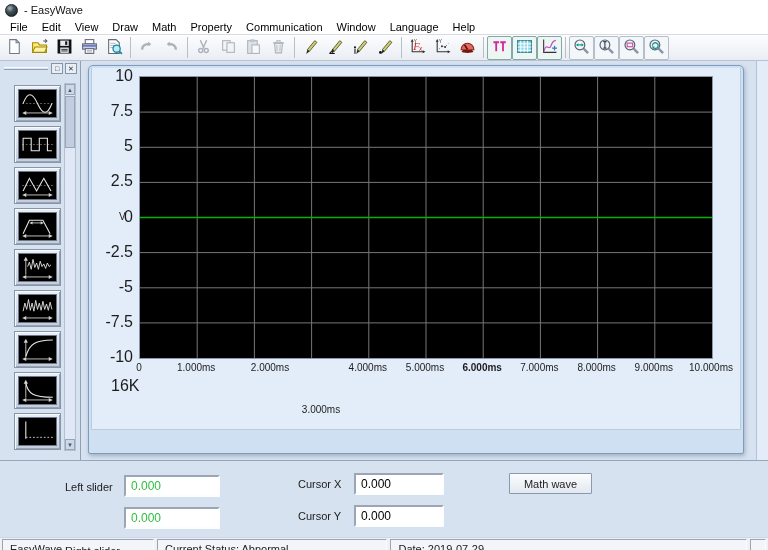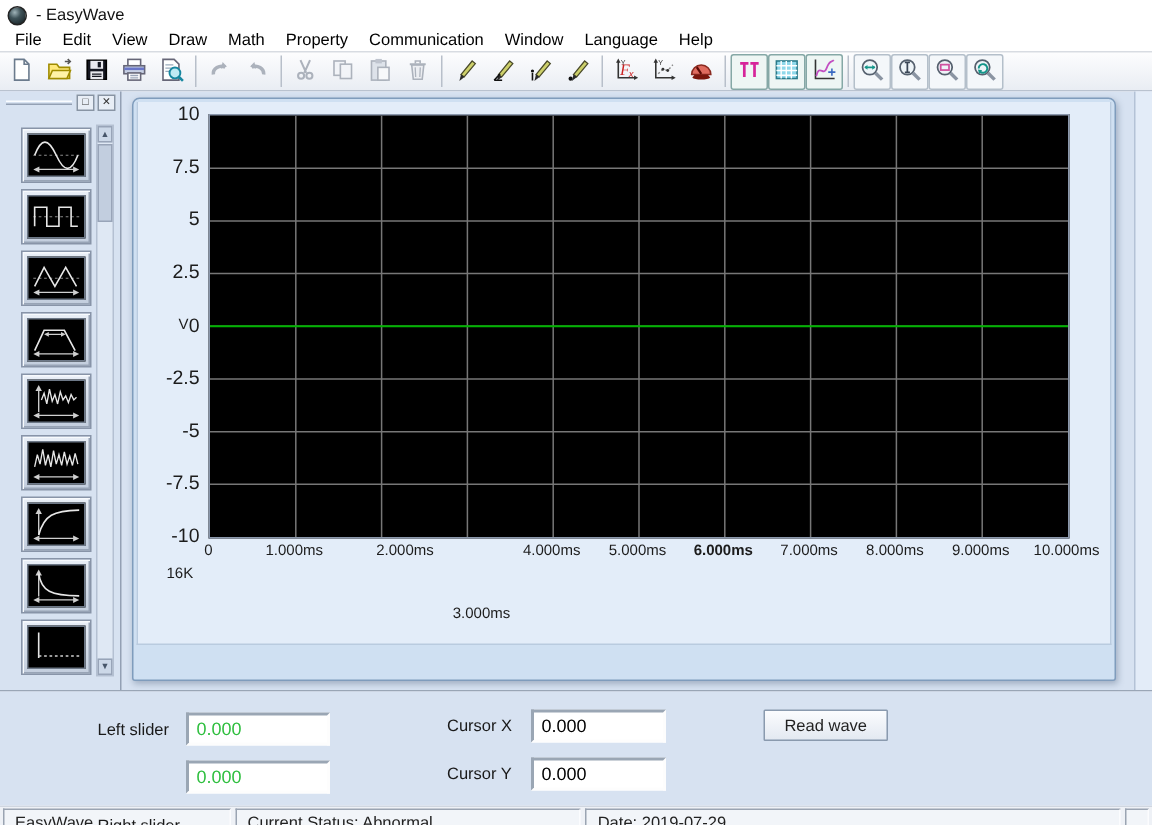--- a/index.html
+++ b/index.html
@@ -62,25 +62,25 @@
   .win-btn .min-glyph { width:8px; height:3px; border-bottom:2px solid #44586e; margin-top:3px; }
   .win-btn .restore-glyph { width:7px; height:6px; border:1px solid #44586e; }
   .win-btn.close { width:33px; height:16px; background:linear-gradient(#f6b09a,#e26a48 45%,#c83c1e 50%,#d95f38);
     border:1px solid #8e2e1a; color:#fff; font-size:9px; font-weight:bold; }
   .wave-content { position:relative; height:362px; background:#e3edf9; border:1px solid #b9cbdf; border-top:none; }
 
   
   .plot-frame { position:absolute; left:47px; top:8px; width:574px; height:283px; background:#000; border:1px solid #8b98ac; cursor:crosshair; }
   .plot-frame svg { display:block; }
   .y-labels { position:absolute; left:0; top:0; width:44px; height:300px; }
-  .ylab { position:absolute; right:3px; width:40px; text-align:right; font-size:13px; color:#1c1c1c; height:12px; line-height:12px; }
+  .ylab { position:absolute; right:3px; width:40px; text-align:right; font-size:16px; color:#1c1c1c; height:12px; line-height:12px; }
   .x-labels { position:absolute; left:47px; top:294px; width:574px; height:13px; }
   .xlab { position:absolute; top:0; transform:translateX(-50%); font-size:10px; color:#1c1c1c; white-space:nowrap; }
   .v-label { position:absolute; left:27px; top:143px; font-size:10px; color:#1c1c1c; }
-  .points-label { position:absolute; left:19px; top:309px; font-size:10px; color:#1c1c1c; }
+  .points-label { position:absolute; left:19px; top:309px; font-size:16px; color:#1c1c1c; }
 
   
   .bottom-panel { position:relative; height:76px; background:#d7e2f1; }
   .bp-label { position:absolute; color:#1a1a1a; }
   .bp-input { position:absolute; background:#fff; font-family:"Liberation Sans",sans-serif; font-size:12px; padding:2px 5px;
     border-top:2px solid #9aa6b4; border-left:2px solid #9aa6b4; border-bottom:2px solid #fdfdfd; border-right:2px solid #fdfdfd; outline:none; }
   .bp-input.green { color:#2fbf3f; }
   .bp-btn { position:absolute; width:83px; height:21px; font-family:"Liberation Sans",sans-serif; font-size:11px; color:#222;
     background:linear-gradient(#fbfcfe,#e3e9f1); border:1px solid #8a9aae; border-radius:1px; }
 
@@ -487,21 +487,21 @@
   <span class="bp-label" style="left:65px; top:20px;">Left slider</span>
   <input class="bp-input green" style="left: 124px; top: 14px; width: 96px; height: 22px;" value="0.000">
   <span class="bp-label" style="left:65px; top:52px;margin-top:32px;">Right slider</span>
   <input class="bp-input green" style="left: 124px; top: 46px; width: 96px; height: 22px;" value="0.000">
 
   <span class="bp-label" style="left:298px; top:17px;">Cursor X</span>
   <input class="bp-input" style="left: 354px; top: 12px; width: 90px; height: 22px;" value="0.000">
   <span class="bp-label" style="left:298px; top:49px;">Cursor Y</span>
   <input class="bp-input" style="left: 354px; top: 44px; width: 90px; height: 22px;" value="0.000">
 
-  <button class="bp-btn" style="left:509px; top:12px;">Read wave</button>
+  <button class="bp-btn" style="left:509px; top:12px;">Math wave</button>
 </div>
 
 <div class="statusbar" id="statusbar">
     <div class="status-seg" style="width: 153px;">EasyWave</div>
     <div class="status-seg" style="width: 232px;">Current Status: Abnormal</div>
     <div class="status-seg" style="width: 359px;">Date: 2019-07-29</div>
     <div class="status-seg" style="width: 10px;"></div>
   </div>
 
 </body></html>

